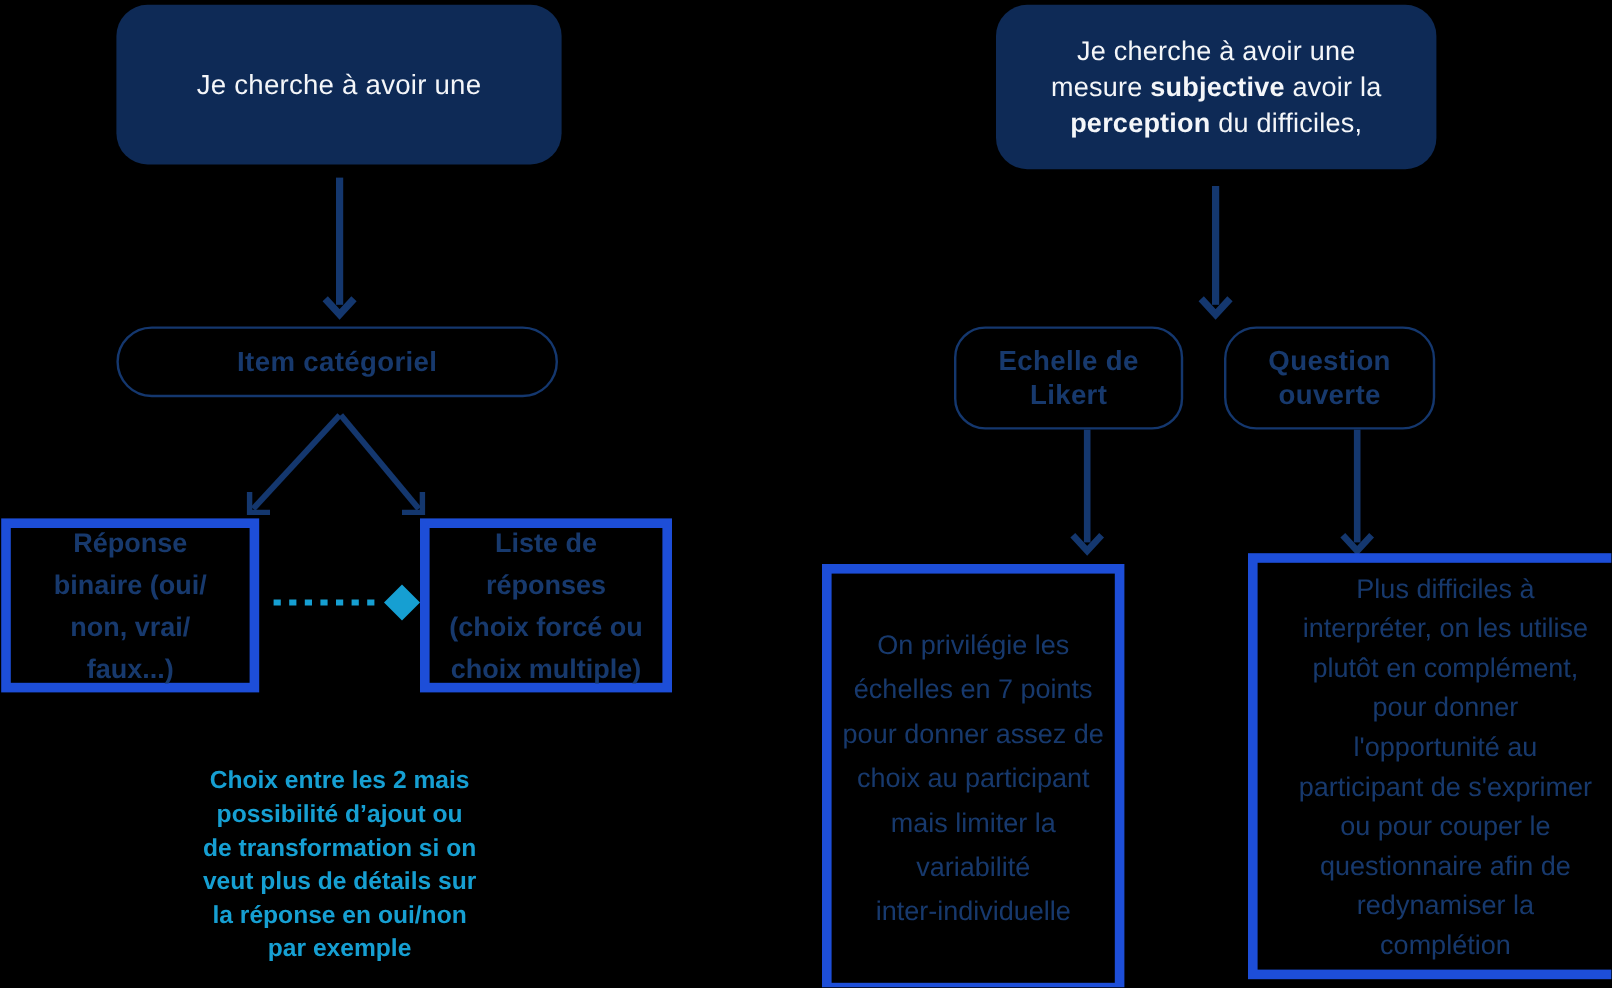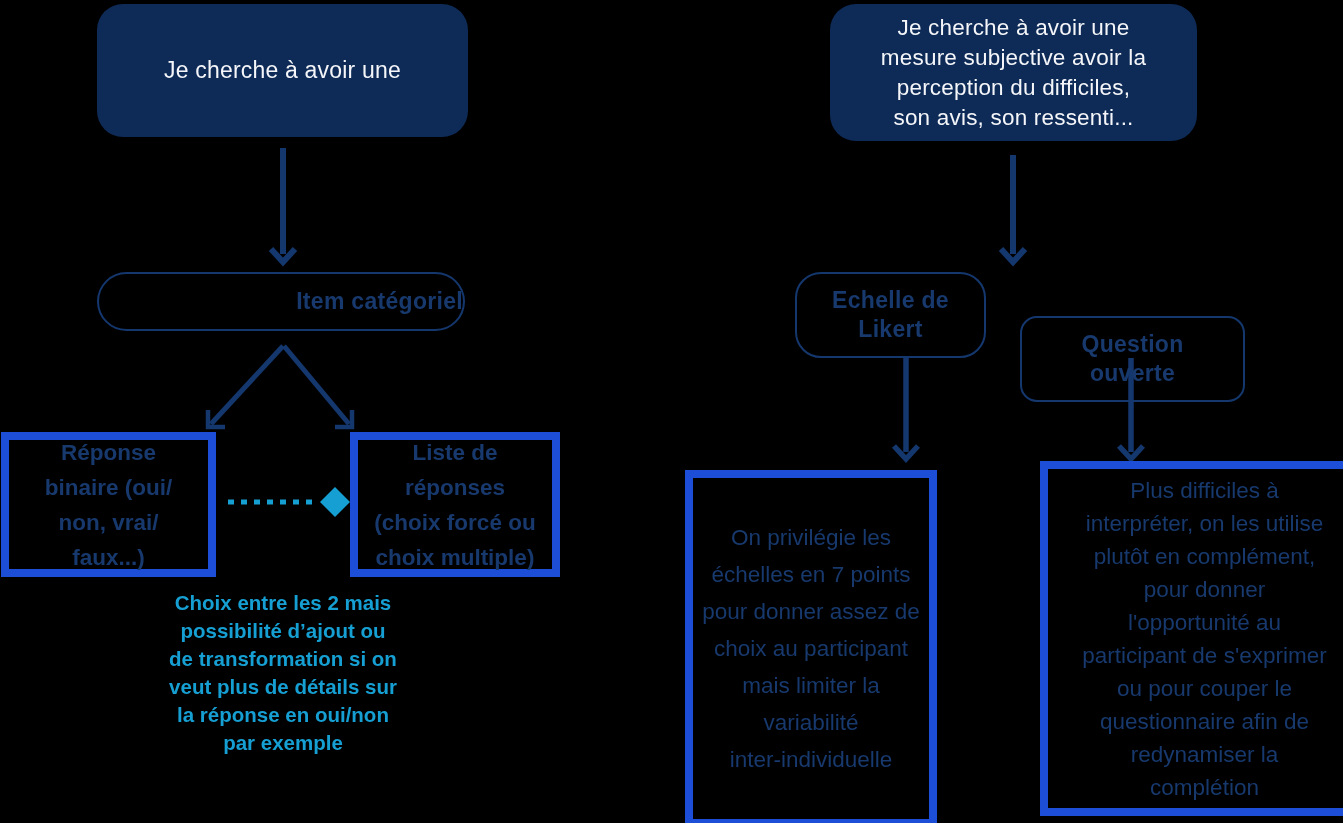--- a/index.html
+++ b/index.html
@@ -18,21 +18,21 @@
     text-align: center;
   }
   .premise {
     background: #0e2a56;
     border-radius: 26px;
     color: #f4f6f9;
     font-size: 23px;
     line-height: 31px;
     letter-spacing: 0.2px;
   }
-  .premise b { font-weight: 400; }
+  .premise b { font-weight: 700; }
   .pill {
     border: 2px solid #14376e;
     border-radius: 30px;
     color: #17396d;
     font-weight: 700;
     font-size: 23px;
     line-height: 29px;
     white-space: pre-line;
     letter-spacing: 0.3px;
   }
@@ -52,20 +52,21 @@
     font-size: 22.5px;
     white-space: pre-line;
   }
   .note {
     color: #169fd2;
     font-weight: 700;
     font-size: 20.5px;
     line-height: 28px;
     text-align: center;
     white-space: pre-line;
+    margin-top: 48px;
   }
   svg.overlay { position: absolute; left: 0; top: 0; }
   .arrow { stroke: #14376e; fill: none; }
   .dotted { stroke: #169fd2; fill: none; }
 </style>
 </head>
 <body>
 
 <div class="canvas">
 
@@ -104,21 +105,21 @@
     <g>
       <line class="arrow" x1="1131" y1="358" x2="1131" y2="452" stroke-width="5.5"></line>
       <polyline class="arrow" points="1119,446 1131,459 1143,446" stroke-width="5.5"></polyline>
     </g>
   </svg>
 
   <div class="abs premise flexc" style="left:97px; top:4px; width:371px; height:133px;">
     <div>Je cherche à avoir une</div>
   </div>
 
-  <div class="abs pill flexc" style="left:97px; top:272px; width:368px; height:59px;align-items:flex-end;">
+  <div class="abs pill flexc" style="left:97px; top:272px; width:368px; height:59px;">
     <div>Item catégoriel</div>
   </div>
 
   <div class="abs cyanbox leaf-label flexc" style="left:1px; top:432px; width:215px; height:145px;">
     <div>Réponse
 binaire (oui/
 non, vrai/
 faux...)</div>
   </div>
 
@@ -133,29 +134,28 @@
 possibilité d’ajout ou
 de transformation si on
 veut plus de détails sur
 la réponse en oui/non
 par exemple</div>
 
   <div class="abs premise flexc" style="left:830px; top:4px; width:367px; height:137px; font-size:22.5px; line-height:30px;">
     <div>Je cherche à avoir une</div>
     <div><span>mesure </span><b>subjective</b><span> avoir la</span></div>
     <div><b>perception</b><span> du difficiles,</span></div>
-    <div><span>son </span><b>avis</b><span>, son </span><b>ressenti</b><span>...</span></div>
   </div>
 
   <div class="abs pill flexc" style="left:795px; top:272px; width:191px; height:86px; border-radius:26px;">
     <div>Echelle de
 Likert</div>
   </div>
 
-  <div class="abs pill flexc" style="left:1020px; top:272px; width:225px; height:86px; border-radius:17px;margin-top:44px;">
+  <div class="abs pill flexc" style="left:1020px; top:272px; width:176px; height:86px; border-radius:27px;">
     <div>Question
 ouverte</div>
   </div>
 
   <div class="abs cyanbox detail flexc" style="left:685px; top:470px; width:252px; height:357px; line-height:37px;">
     <div>On privilégie les
 échelles en 7 points
 pour donner assez de
 choix au participant
 mais limiter la variabilité

